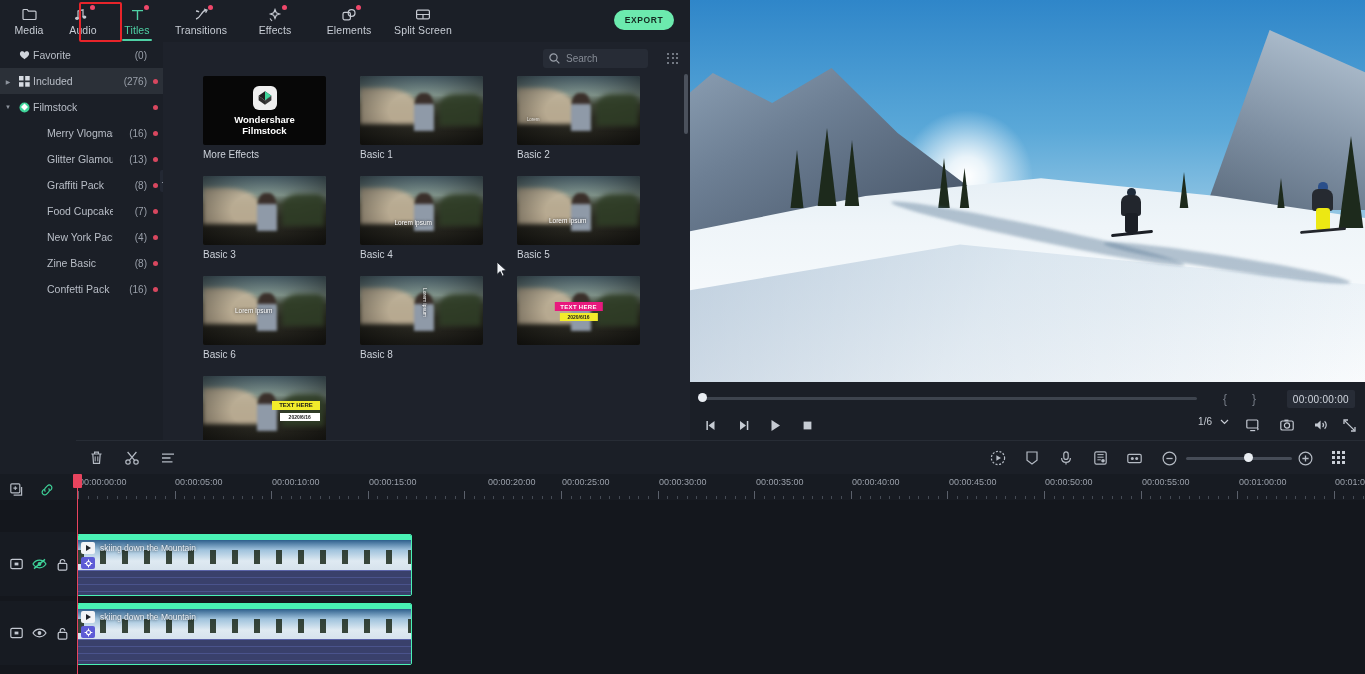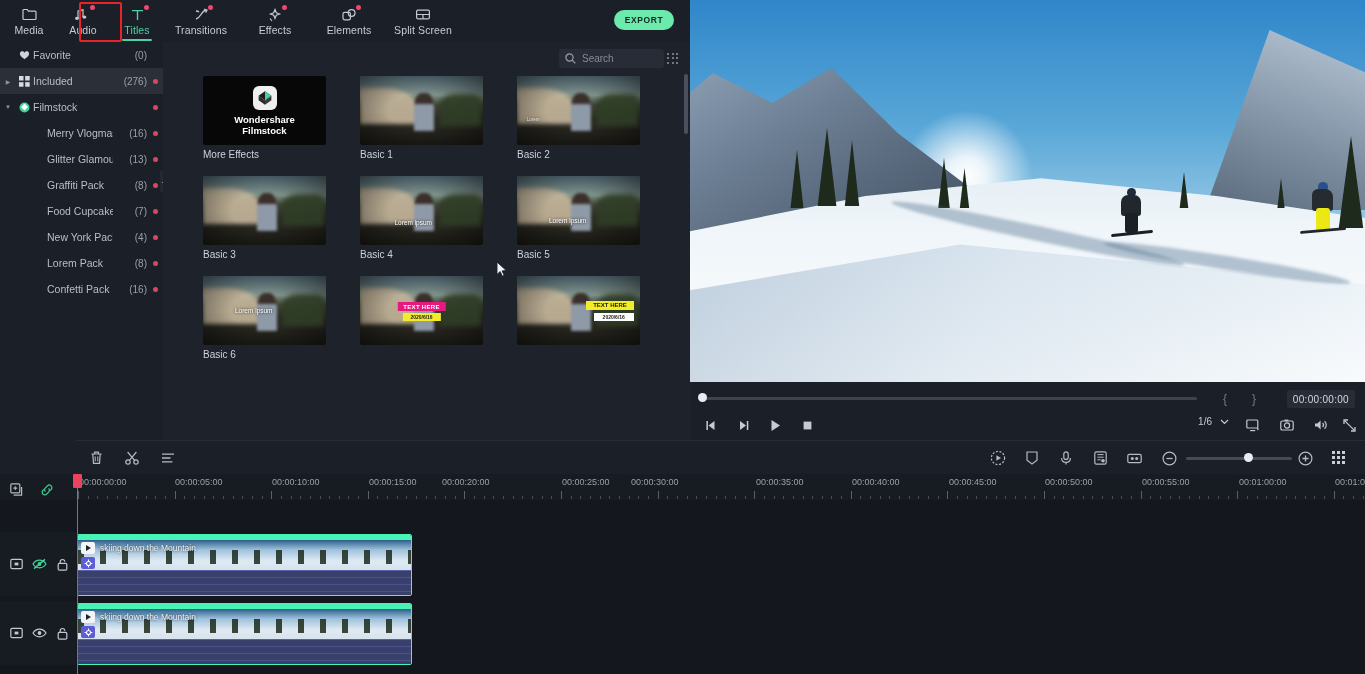--- a/index.html
+++ b/index.html
@@ -49,21 +49,21 @@
   .srow .sd { width:16px; display:flex; align-items:center; justify-content:center; }
   .srow .sd i { width:5px; height:5px; border-radius:50%; background:#d8475f; display:block; }
   .srow.child .st { padding-left:14px; }
   .collapser { position:absolute; left:160px; top:170px; width:8px; height:22px;
     background:#232833; border-radius:2px 0 0 2px; display:flex; align-items:center;
     justify-content:center; font-size:6px; color:#b9bec7; cursor:pointer; }
 
   
   .browser { position:absolute; left:163px; top:42px; width:527px; height:398px;
     background:#1e222b; }
-  .bsearch { position:absolute; right:26px; top:7px; width:105px; height:19px;
+  .bsearch { position:absolute; right:42px; top:7px; width:105px; height:19px;
     background:#272c36; border-radius:3px; display:flex; align-items:center;
     padding-left:6px; gap:6px; cursor:text; }
   .bsearch .ph { font-size:10px; color:#868c96; }
   .gridtoggle { position:absolute; right:8px; top:7px; width:18px; height:19px;
     display:flex; align-items:center; justify-content:center; cursor:pointer; }
   .gridtoggle i { display:grid; grid-template-columns:repeat(3,3px);
     grid-template-rows:repeat(3,3px); gap:1.5px; }
   .gridtoggle i b { width:2px; height:2px; background:#9097a2; border-radius:50%; }
 
   .gridwrap { position:absolute; left:0; top:30px; width:527px; height:368px;
@@ -395,21 +395,21 @@
         <span class="si"></span>
       <span class="st">New York Pack</span>
       <span class="sc">(4)</span>
       <span class="sd">
           <i></i>
         </span>
     </div>
     <div class="srow child">
       <span class="tw"></span>
         <span class="si"></span>
-      <span class="st">Lorem Pack</span>
+      <span class="st">Zine Basic</span>
       <span class="sc">(8)</span>
       <span class="sd">
           <i></i>
         </span>
     </div>
     <div class="srow child">
       <span class="tw"></span>
         <span class="si"></span>
       <span class="st">Confetti Pack</span>
       <span class="sc">(16)</span>
@@ -522,20 +522,30 @@
             <div class="scene">
                 <div class="person"></div>
                 <div class="vig"></div>
               <span class="ttl" style="left:26%;top:45%">Lorem ipsum</span>
               </div>
           </div>
           <div class="cap">Basic 6</div>
         </div>
 
 
+        <div class="cell">
+          <div class="thumb">
+            <div class="scene">
+                <div class="person"></div>
+                <div class="vig"></div>
+              <span class="ttl" style="left:50%;top:18%;writing-mode:vertical-rl;font-size:5px">Lorem ipsum</span>
+              </div>
+          </div>
+          <div class="cap">Basic 8</div>
+        </div>
 
 
         <div class="cell">
           <div class="thumb">
             <div class="scene">
                 <div class="person"></div>
                 <div class="vig"></div>
               </div>
             <span class="badge-pink">TEXT HERE</span>
             <span class="badge-yel">2020/6/16</span>
@@ -766,23 +776,23 @@
           <path d="M8.6 5.4a2.6 2.6 0 010 3.7l-2 2a2.6 2.6 0 01-3.7-3.7l1-1" fill="none" stroke="currentColor" stroke-width="1.2"></path>
         </svg>
     </div>
   </div>
 
   <div class="ruler">
     <span class="rlab" style="left:79px">00:00:00:00</span>
     <span class="rlab" style="left:175px">00:00:05:00</span>
     <span class="rlab" style="left:272px">00:00:10:00</span>
     <span class="rlab" style="left:369px">00:00:15:00</span>
-    <span class="rlab" style="left:442px">00:00:20:00</span>
+    <span class="rlab" style="left:488px">00:00:20:00</span>
     <span class="rlab" style="left:562px">00:00:25:00</span>
-    <span class="rlab" style="left:631px">00:00:30:00</span>
+    <span class="rlab" style="left:659px">00:00:30:00</span>
     <span class="rlab" style="left:756px">00:00:35:00</span>
     <span class="rlab" style="left:852px">00:00:40:00</span>
     <span class="rlab" style="left:949px">00:00:45:00</span>
     <span class="rlab" style="left:1045px">00:00:50:00</span>
     <span class="rlab" style="left:1142px">00:00:55:00</span>
     <span class="rlab" style="left:1239px">00:01:00:00</span>
     <span class="rlab" style="left:1335px">00:01:0</span>
     <div id="ticks">
         <div class="rtick" style="left: 78px;"></div>
         <div class="rmin" style="left: 87.66px;"></div>

